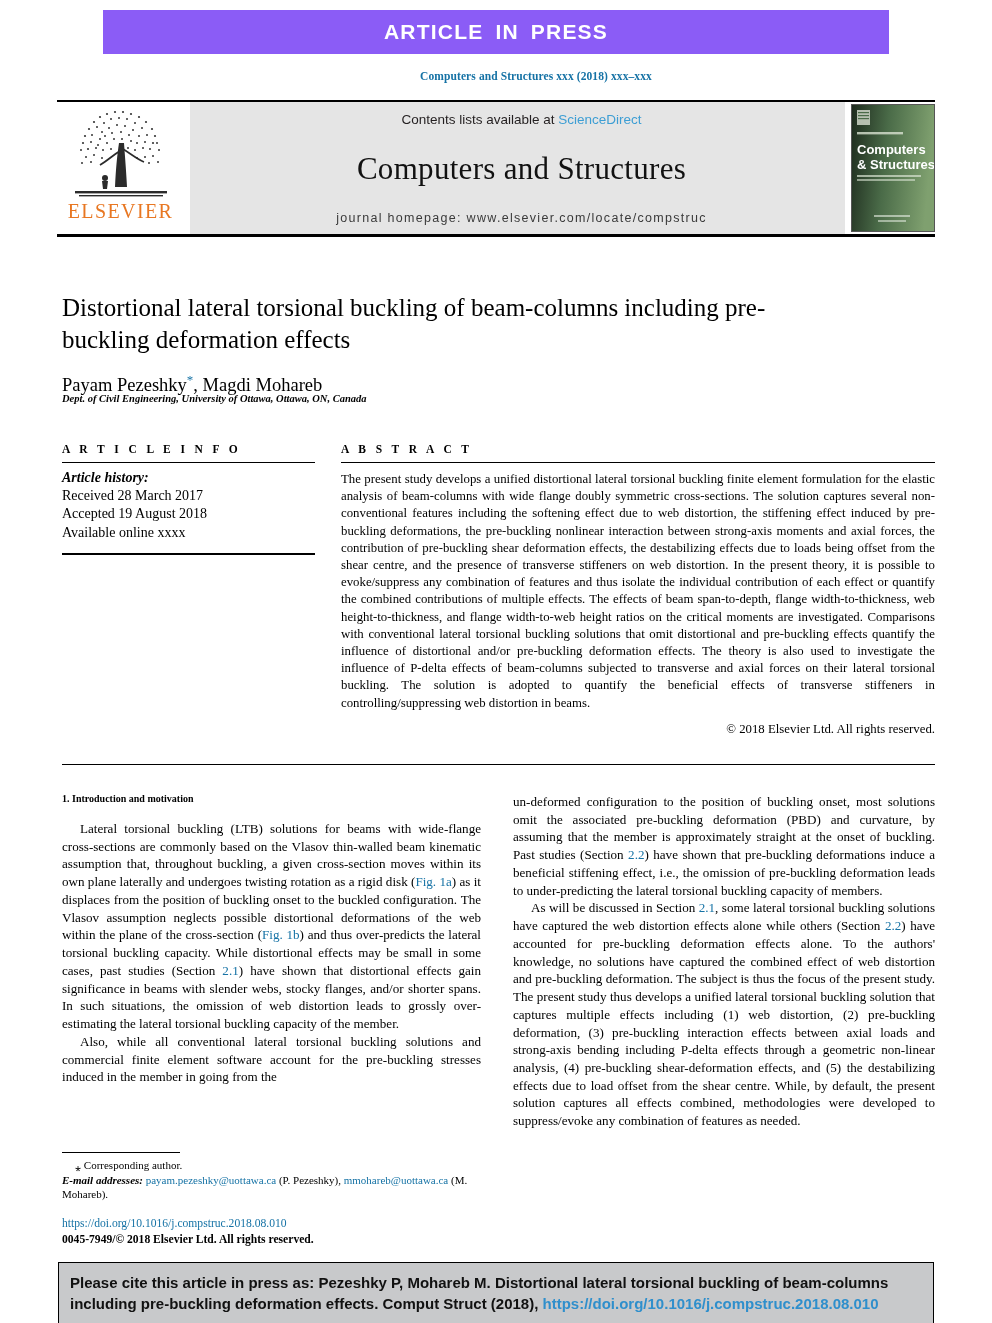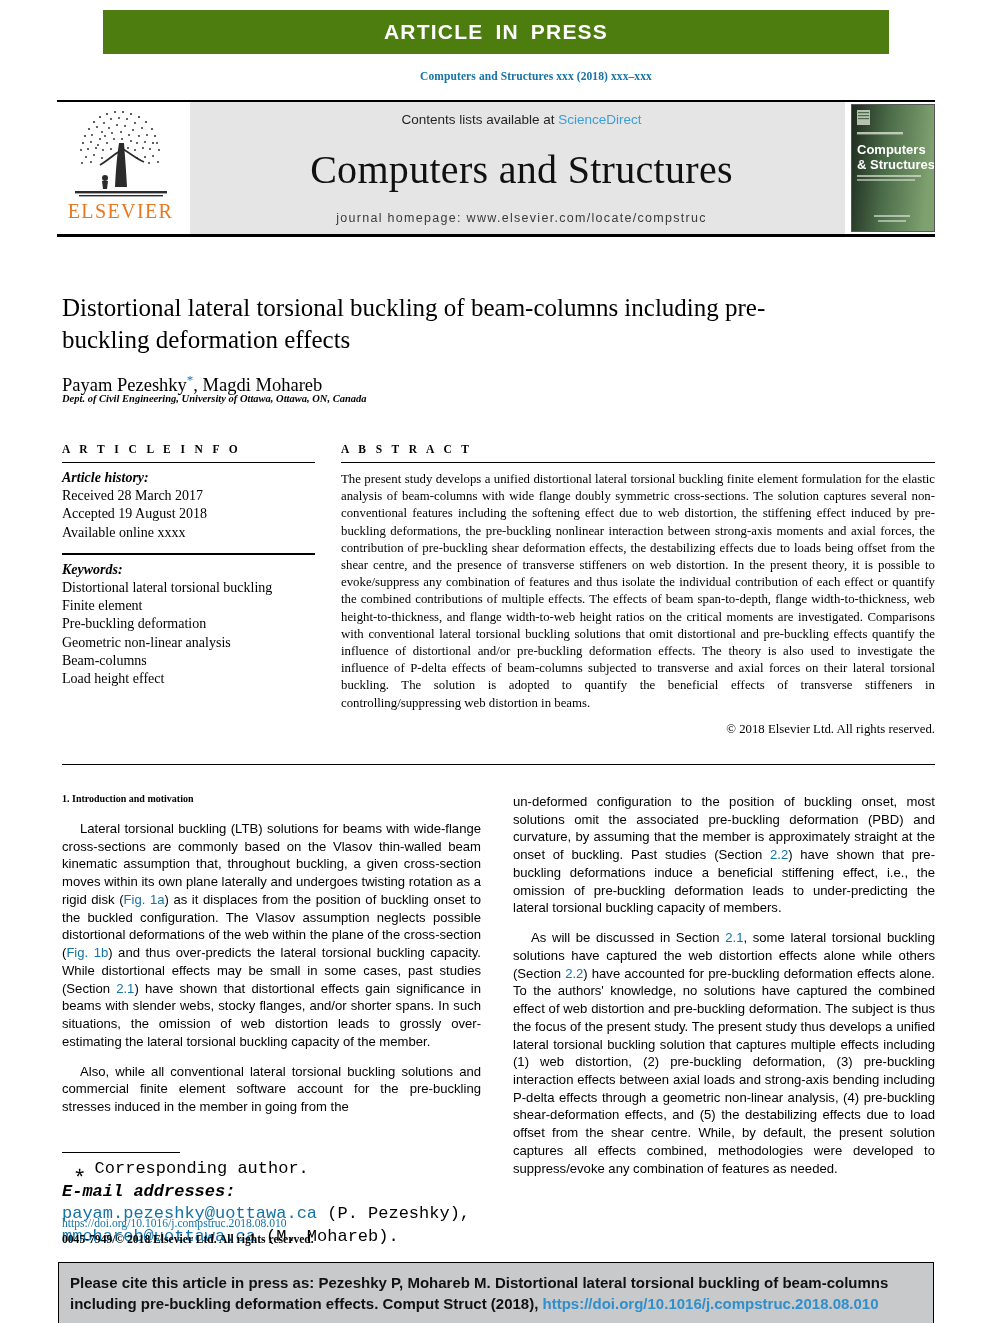--- a/index.html
+++ b/index.html
@@ -16,21 +16,21 @@
     overflow: hidden;
   }
 
   
   .aip-banner {
     position: absolute;
     left: 103px;
     top: 10px;
     width: 786px;
     height: 44px;
-    background: #4d7c0f;
+    background: #8b5cf6;
     display: flex;
     align-items: center;
     justify-content: center;
   }
   .aip-text {
     color: #ffffff;
     font-family: "Liberation Sans", "DejaVu Sans", sans-serif;
     font-weight: bold;
     font-size: 21px;
     letter-spacing: 1.2px;
@@ -103,21 +103,21 @@
   .contents-line {
     font-family: "Liberation Sans", sans-serif;
     font-size: 13.5px;
     color: #231f20;
   }
   .contents-line .sd {
     color: #3d9ed4;
   }
   .journal-title {
     font-family: "Liberation Serif", serif;
-    font-size: 40px;
+    font-size: 31px;
     color: #111111;
     letter-spacing: .3px;
   }
   .homepage-line {
     font-family: "Liberation Sans", sans-serif;
     font-size: 12.5px;
     color: #3a3a3a;
     letter-spacing: 1.3px;
   }
   .cover-thumb {
@@ -230,38 +230,38 @@
     font-weight: bold;
     font-family: "Liberation Serif", serif;
     margin: 0 0 16px 0;
   }
   .para {
     font-size: 13.1px;
     line-height: 1.355;
     text-align: justify;
     text-indent: 18px;
     margin: 0;
-    font-family: Liberation Sans, sans-serif;
+    font-family: Liberation Serif, serif;
     hyphens: auto;
   }
-  .para + .para { margin-top: 12px; }
+  .para + .para { margin-top: 0; }
   .lnk { color: #1572a5; }
 
   
   .footnote {
     position: absolute;
     left: 62px;
     top: 1152px;
     width: 419px;
   }
   .fn-rule { border-top: 1.3px solid #000; width: 118px; margin-bottom: 5px; }
   .fn-line {
-    font-size: 17px;
+    font-size: 11px;
     line-height: 1.33;
-    font-family: Liberation Mono, monospace;
+    font-family: Liberation Serif, serif;
   }
   .fn-line .em-lbl { font-style: italic; font-weight: bold; }
   .fn-indent { text-indent: 13px; }
 
   .doi-block {
     position: absolute;
     left: 62px;
     top: 1216px;
     width: 430px;
     font-size: 11.6px;
@@ -432,29 +432,20 @@
 <div class="info-col">
   <div class="sec-head">A R T I C L E   I N F O</div>
   <div class="rule-thin"></div>
   <div class="info-body">
     <div class="lbl">Article history:</div>
     <div>Received 28 March 2017</div>
     <div>Accepted 19 August 2018</div>
     <div>Available online xxxx</div>
   </div>
   <div class="rule-med"></div>
-  <div class="info-body">
-    <div class="lbl">Keywords:</div>
-    <div>Distortional lateral torsional buckling</div>
-    <div>Finite element</div>
-    <div>Pre-buckling deformation</div>
-    <div>Geometric non-linear analysis</div>
-    <div>Beam-columns</div>
-    <div>Load height effect</div>
-  </div>
 </div>
 
 <div class="abs-col">
   <div class="sec-head">A B S T R A C T</div>
   <div class="abs-rule"></div>
   <div class="abs-body">The present study develops a unified distortional lateral torsional buckling finite element formulation for the elastic analysis of beam-columns with wide flange doubly symmetric cross-sections. The solution captures several non-conventional features including the softening effect due to web distortion, the stiffening effect induced by pre-buckling deformations, the pre-buckling nonlinear interaction between strong-axis moments and axial forces, the contribution of pre-buckling shear deformation effects, the destabilizing effects due to loads being offset from the shear centre, and the presence of transverse stiffeners on web distortion. In the present theory, it is possible to evoke/suppress any combination of features and thus isolate the individual contribution of each effect or quantify the combined contributions of multiple effects. The effects of beam span-to-depth, flange width-to-thickness, web height-to-thickness, and flange width-to-web height ratios on the critical moments are investigated. Comparisons with conventional lateral torsional buckling solutions that omit distortional and pre-buckling effects quantify the influence of distortional and/or pre-buckling deformation effects. The theory is also used to investigate the influence of P-delta effects of beam-columns subjected to transverse and axial forces on their lateral torsional buckling. The solution is adopted to quantify the beneficial effects of transverse stiffeners in controlling/suppressing web distortion in beams.</div>
   <div class="copyright">© 2018 Elsevier Ltd. All rights reserved.</div>
 </div>
 
 <div class="big-rule"></div>

